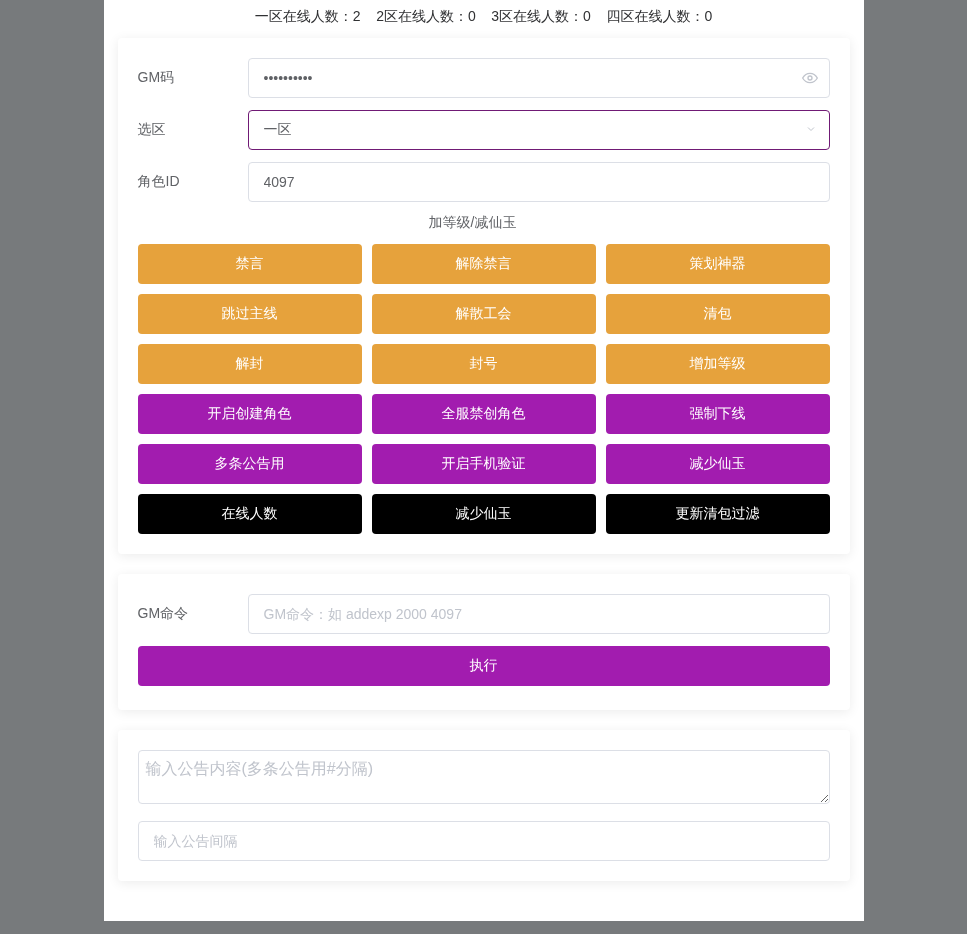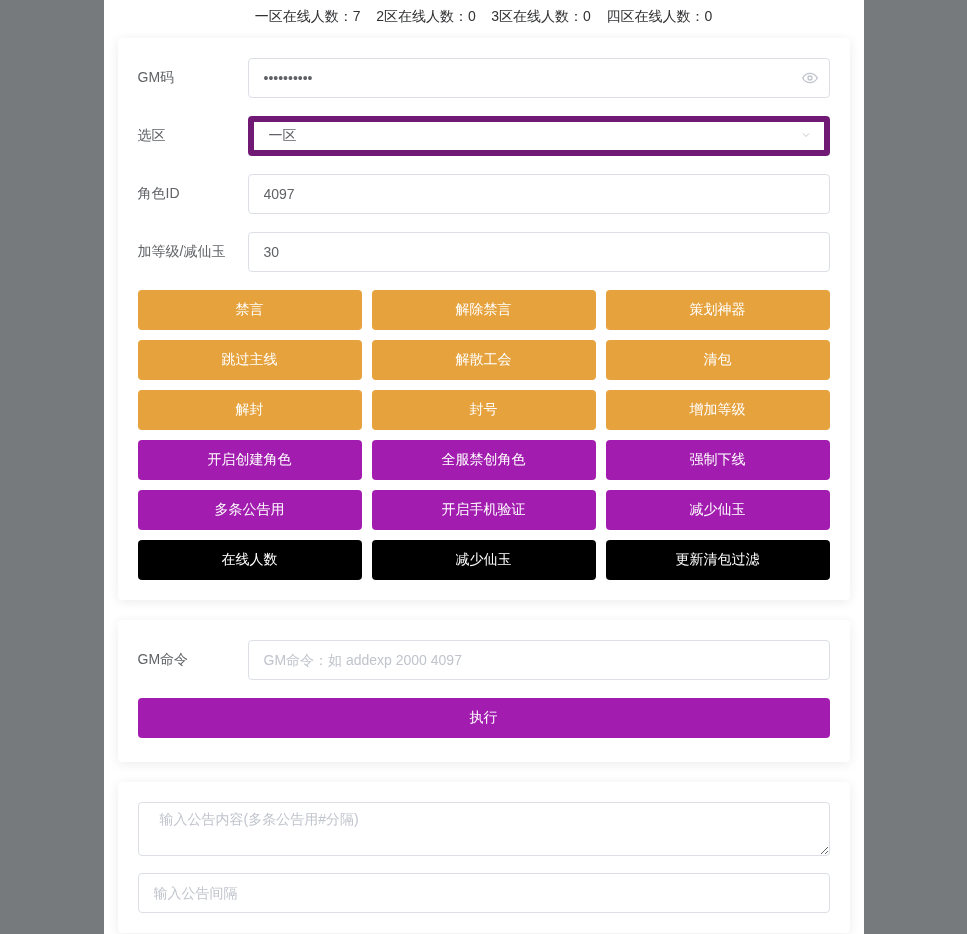--- a/index.html
+++ b/index.html
@@ -26,21 +26,21 @@
 .panel {
   background: #fff;
   border-radius: 4px;
   box-shadow: 0 2px 12px 0 rgba(0,0,0,0.08);
   padding: 20px 20px 10px 20px;
   margin-bottom: 20px;
 }
 .form-row {
   display: flex;
   align-items: center;
-  margin-bottom: 18px;
+  margin-bottom: 12px;
   justify-content: center;
 }
 .form-label {
   width: 110px;
   color: #606266;
   font-size: 14px;
   padding-right: 12px;
 }
 .form-field {
   flex: 1;
@@ -64,21 +64,21 @@
   top: 50%;
   transform: translateY(-50%);
   color: #c0c4cc;
   display: flex;
   align-items: center;
 }
 .select {
   width: 100%;
   height: 40px;
   padding: 0 30px 0 15px;
-  border: 6px solid #701a75;
+  border: 1px solid #701a75;
   border-radius: 4px;
   font-size: 14px;
   color: #606266;
   background: #fff;
   position: relative;
   display: flex;
   align-items: center;
   cursor: pointer;
 }
 .select-caret {
@@ -105,37 +105,37 @@
   align-items: center;
   justify-content: center;
 }
 .btn-warning { background: #e6a23c; }
 .btn-primary { background: #a21caf; }
 .btn-danger  { background: #000000; }
 .btn-full { width: 100%; }
 .textarea {
   width: 100%;
   min-height: 54px;
-  padding: 8px 21px;
+  padding: 8px 7px;
   border: 1px solid #dcdfe6;
   border-radius: 4px;
-  font-size: 14px;
+  font-size: 16px;
   color: #606266;
   resize: vertical;
   font-family: inherit;
 }
 .textarea::placeholder { color: #c0c4cc; }
 .mb { margin-bottom: 14px; }
 </style>
 </head>
 <body>
 
 <div class="page-wrap">
   <div class="header-bar">
-    <span>一区在线人数：7</span>&nbsp;&nbsp;&nbsp;
+    <span>一区在线人数：2</span>&nbsp;&nbsp;&nbsp;
     <span>2区在线人数：0</span>&nbsp;&nbsp;&nbsp;
     <span>3区在线人数：0</span>&nbsp;&nbsp;&nbsp;
     <span>四区在线人数：0</span>
   </div>
 
   <div class="container">
 
     <div class="panel">
 
       <div class="form-row">
@@ -167,23 +167,20 @@
 
       <div class="form-row">
         <div class="form-label">角色ID</div>
         <div class="form-field">
           <input class="input" type="text" value="4097" style="">
         </div>
       </div>
 
       <div class="form-row">
         <div class="form-label">加等级/减仙玉</div>
-        <div class="form-field">
-          <input class="input" type="text" value="30" style="">
-        </div>
       </div>
 
       <div class="btn-grid">
         <button class="btn btn-warning">禁言</button>
         <button class="btn btn-warning">解除禁言</button>
         <button class="btn btn-warning">策划神器</button>
       </div>
       <div class="btn-grid">
         <button class="btn btn-warning">跳过主线</button>
         <button class="btn btn-warning">解散工会</button>

